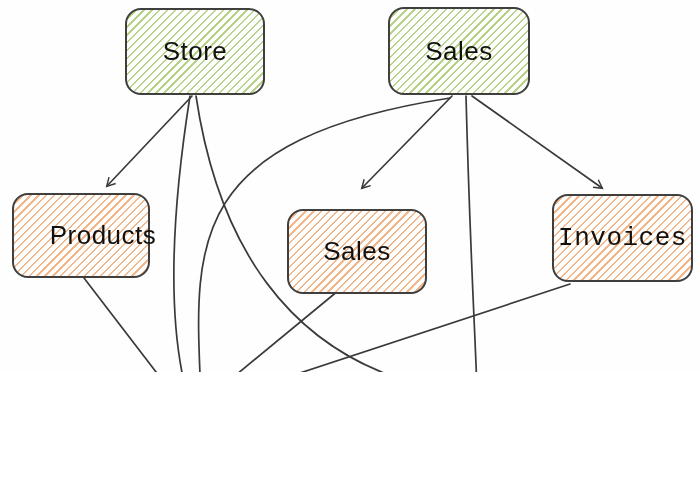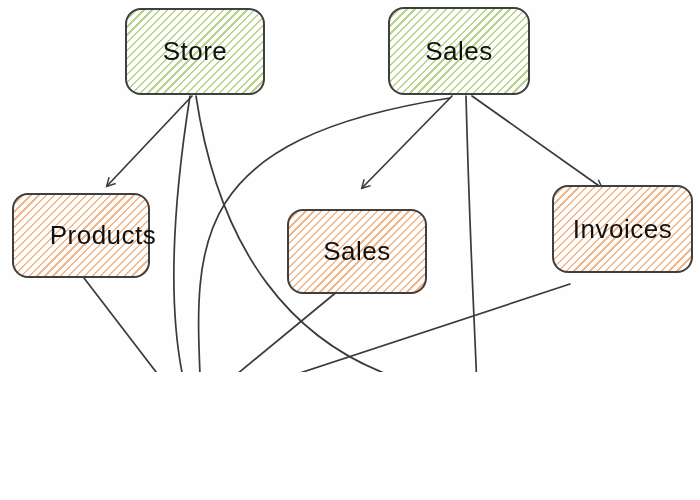--- a/index.html
+++ b/index.html
@@ -74,17 +74,17 @@
   </div>
   <div class="node" style="left: 388px; top: 7px; width: 142px; height: 88px; border-color: rgb(63, 63, 63); background-image: repeating-linear-gradient(135deg, rgb(184, 211, 138) 0px, rgb(184, 211, 138) 1.6px, rgb(255, 255, 255) 1.6px, rgb(255, 255, 255) 5.6px);">
     <span class="label">Sales</span>
   </div>
   <div class="node" style="left: 12px; top: 193px; width: 138px; height: 85px; border-color: rgb(63, 63, 63); background-image: repeating-linear-gradient(135deg, rgb(242, 183, 139) 0px, rgb(242, 183, 139) 1.6px, rgb(255, 255, 255) 1.6px, rgb(255, 255, 255) 5.6px); padding-left: 44px;">
     <span class="label">Products</span>
   </div>
   <div class="node" style="left: 287px; top: 209px; width: 140px; height: 85px; border-color: rgb(63, 63, 63); background-image: repeating-linear-gradient(135deg, rgb(242, 183, 139) 0px, rgb(242, 183, 139) 1.6px, rgb(255, 255, 255) 1.6px, rgb(255, 255, 255) 5.6px);">
     <span class="label">Sales</span>
   </div>
-  <div class="node" style="left: 552px; top: 185px; width: 141px; height: 88px; border-color: rgb(63, 63, 63); background-image: repeating-linear-gradient(135deg, rgb(242, 183, 139) 0px, rgb(242, 183, 139) 1.6px, rgb(255, 255, 255) 1.6px, rgb(255, 255, 255) 5.6px);">
+  <div class="node" style="left: 552px; top: 194px; width: 141px; height: 88px; border-color: rgb(63, 63, 63); background-image: repeating-linear-gradient(135deg, rgb(242, 183, 139) 0px, rgb(242, 183, 139) 1.6px, rgb(255, 255, 255) 1.6px, rgb(255, 255, 255) 5.6px); font-family: Liberation Mono, monospace;">
     <span class="label">Invoices</span>
   </div>
 
 </div>
 
 </body></html>

